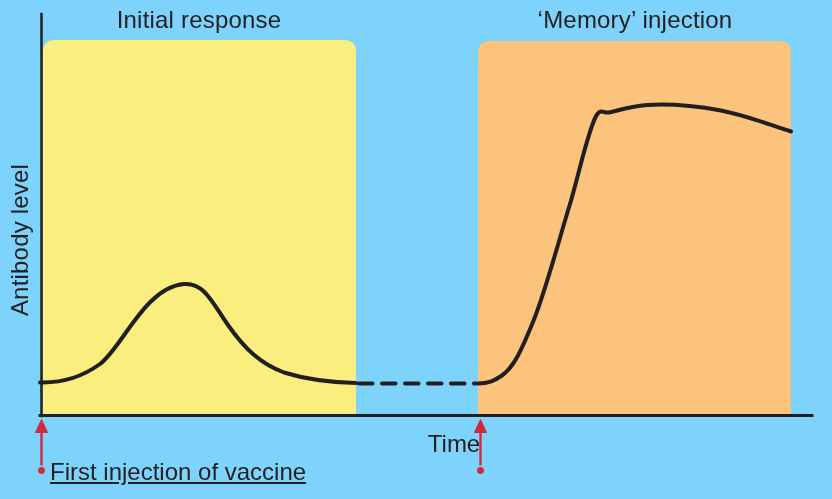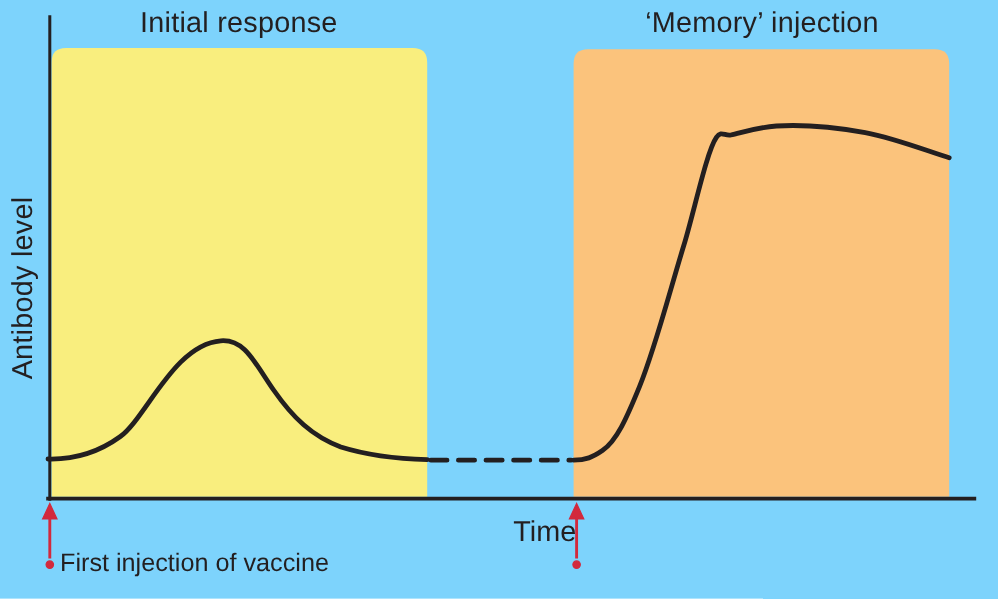--- a/index.html
+++ b/index.html
@@ -15,21 +15,21 @@
   .lbl { position: absolute; white-space: nowrap; color: #231f20; }
   .region-title { font-size: 24px; transform: translateX(-50%); letter-spacing: 0.2px; }
   .title-initial { left: 199px; top: 6px; }
   .title-memory  { left: 635px; top: 6px; }
   .ylabel {
     left: 20px; top: 240px; font-size: 24px;
     transform: translate(-50%, -50%) rotate(-90deg);
     letter-spacing: 0.2px;
   }
   .xlabel { left: 418px; top: 430px; font-size: 24px; transform: translateX(-50%); margin-left: 36px; }
-  .inj-label { font-size: 21px; top: 458px; }
+  .inj-label { font-size: 24px; top: 458px; text-decoration: underline; }
   .label-first   { left: 50px; }
   .label-booster { left: 489px; }
   .curve { fill: none; stroke-width: 4; stroke-linecap: round; stroke-linejoin: round; }
   .dashed { stroke-dasharray: 13.5 9.5; }
   .axis { stroke-linecap: square; }
   .arrow-shaft { stroke-width: 2.4; }
 </style>
 </head>
 <body>
 

